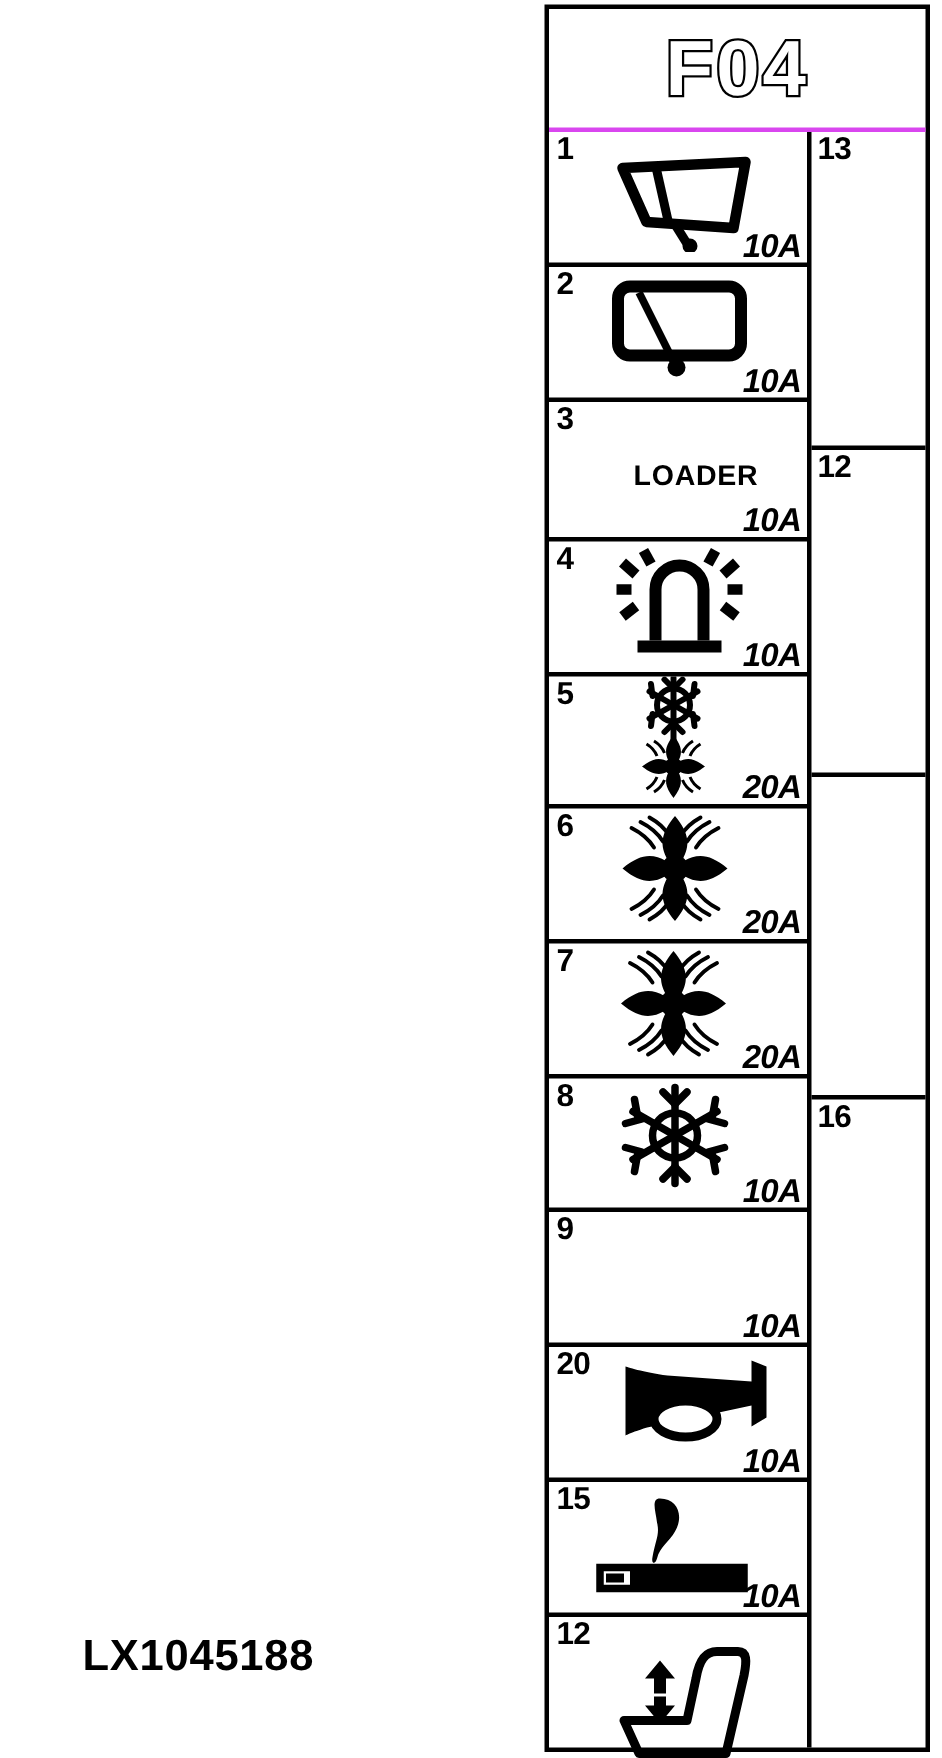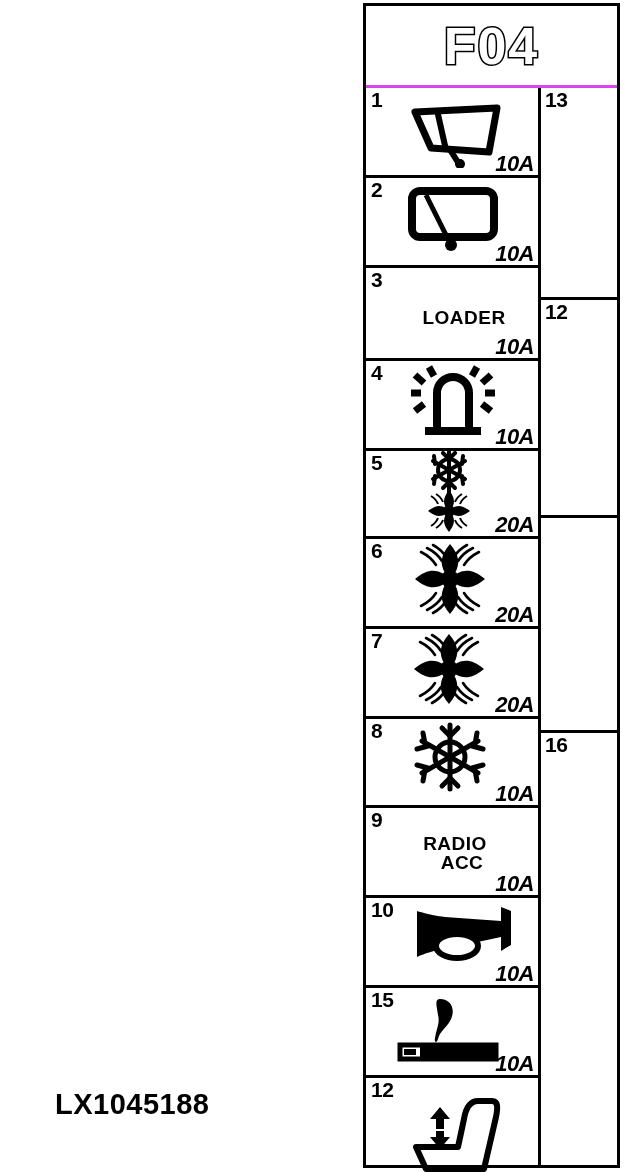--- a/index.html
+++ b/index.html
@@ -341,29 +341,25 @@
               <line x1="9" y1="46" x2="20" y2="49"></line>
                 <line x1="75" y1="46" x2="64" y2="49"></line>
             </g>
           </svg>
         </span>
         <span class="fuse-rating">10A</span>
       </div>
 
       <div class="fuse-cell" style="height:90px">
         <span class="fuse-num">9</span>
-        <span class="fuse-text" style="transform:translateY(-45%);left:24px;right:18px">
-          <span>RADIO</span>
-          <span class="line2" style="padding-left:14px">ACC</span>
-        </span>
-        <span class="fuse-rating">10A</span>
-      </div>
-
-      <div class="fuse-cell" style="height:90px">
-        <span class="fuse-num">10</span>
+        <span class="fuse-rating">10A</span>
+      </div>
+
+      <div class="fuse-cell" style="height:90px">
+        <span class="fuse-num">20</span>
         <span class="fuse-icon">
           <svg width="120" height="60" viewBox="0 0 120 60" style="margin-left:26px;margin-top:-14px">
             <path d="M12 6 L12 52 C12 52 24 46 40 44 L96 32 L96 46 L106 40 L106 6 L96 2 L96 16 L40 12 C24 10 12 6 12 6 Z" fill="#000"></path>
             <ellipse cx="52" cy="41" rx="21" ry="12" fill="#fff" stroke="#000" stroke-width="6"></ellipse>
           </svg>
         </span>
         <span class="fuse-rating">10A</span>
       </div>
 
       <div class="fuse-cell" style="height:90px">

